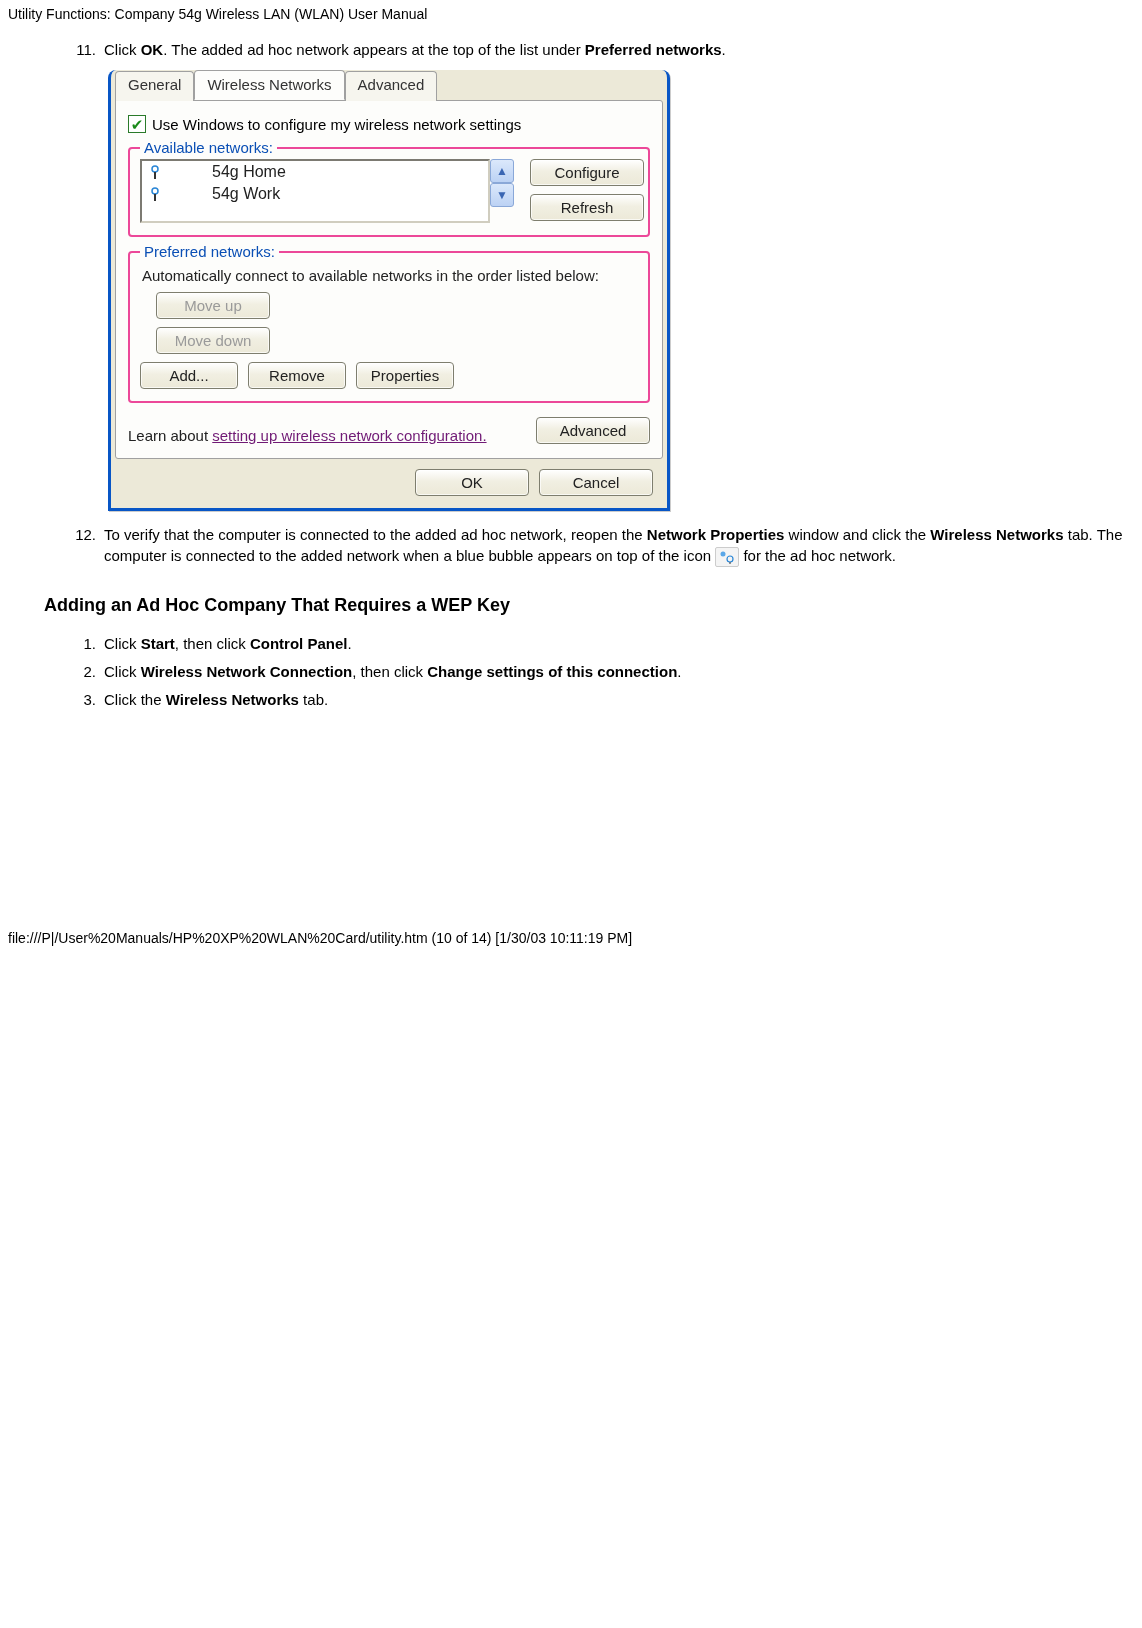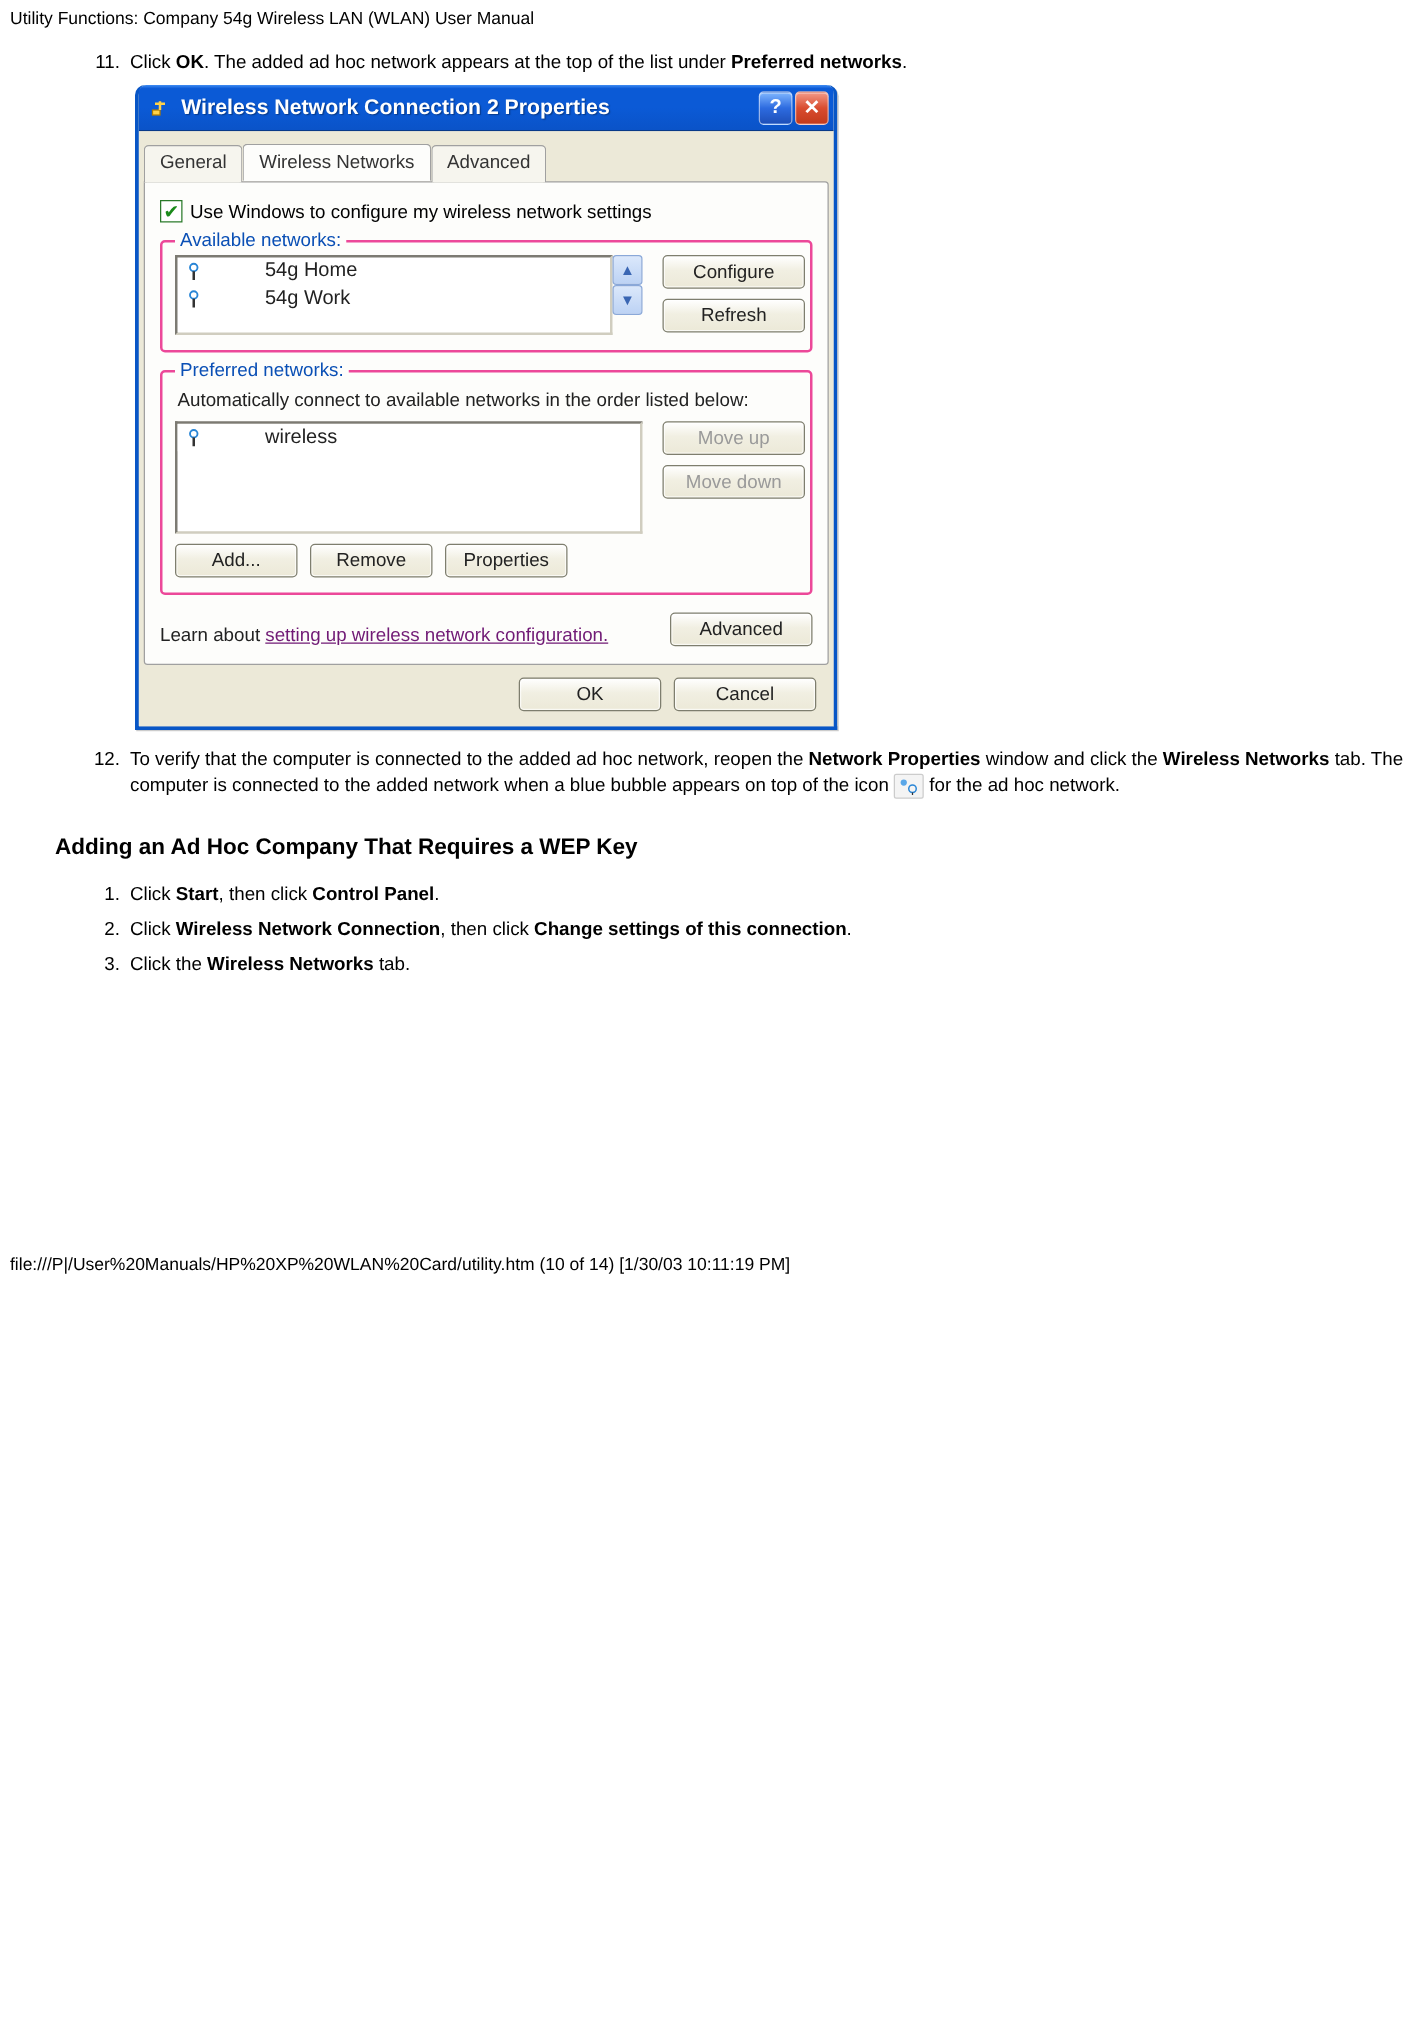--- a/index.html
+++ b/index.html
@@ -159,32 +159,20 @@
 <div class="content">
 
   <div class="ol-item">
     <div class="ol-num">11.</div>
     <div class="ol-body">
       <span>Click </span><b>OK</b><span>. The added ad hoc network appears at the top of the list under </span><b>Preferred networks</b><span>.</span>
     </div>
   </div>
 
   <div class="xp-dialog">
-    <div class="titlebar">
-      <span class="titlebar-icon">
-        <svg width="16" height="16">
-            <rect x="2" y="10" width="6" height="4" fill="#ffd24a" stroke="#b07b00"></rect>
-            <line x1="8" y1="3" x2="8" y2="10" stroke="#ffd24a" stroke-width="2"></line>
-            <line x1="4" y1="5" x2="12" y2="5" stroke="#ffd24a" stroke-width="2"></line>
-          </svg>
-      </span>
-      <span class="titlebar-title">Wireless Network Connection 2 Properties</span>
-      <span class="tb-btn help">?</span>
-      <span class="tb-btn">✕</span>
-    </div>
 
     <div style="padding: 0 0 0 0;">
       <div class="tabs">
         <div class="tab">General</div>
         <div class="tab selected">Wireless Networks</div>
         <div class="tab">Advanced</div>
       </div>
 
       <div class="tabpanel">
         <div class="checkbox-row">
@@ -223,31 +211,20 @@
               <div class="xp-btn">Configure</div>
               <div class="xp-btn">Refresh</div>
             </div>
           </div>
         </div>
 
         <div class="groupbox">
           <div class="groupbox-title">Preferred networks:</div>
           <div class="group-desc">Automatically connect to available networks in the order listed below:</div>
           <div class="list-row">
-            <div class="listbox tall">
-              <div class="list-item selected">
-                <span class="net-icon">
-                  <svg width="16" height="16">
-                      <circle cx="8" cy="5" r="3" fill="none" stroke="#2a86d6" stroke-width="1.5"></circle>
-                      <line x1="8" y1="8" x2="8" y2="15" stroke="#333" stroke-width="2"></line>
-                    </svg>
-                </span>
-                <span>wireless</span>
-              </div>
-            </div>
             <div class="side-buttons" style="margin-left:16px;">
               <div class="xp-btn disabled">Move up</div>
               <div class="xp-btn disabled">Move down</div>
             </div>
           </div>
           <div class="btn-row">
             <div class="xp-btn small">Add...</div>
             <div class="xp-btn small">Remove</div>
             <div class="xp-btn small">Properties</div>
           </div>

